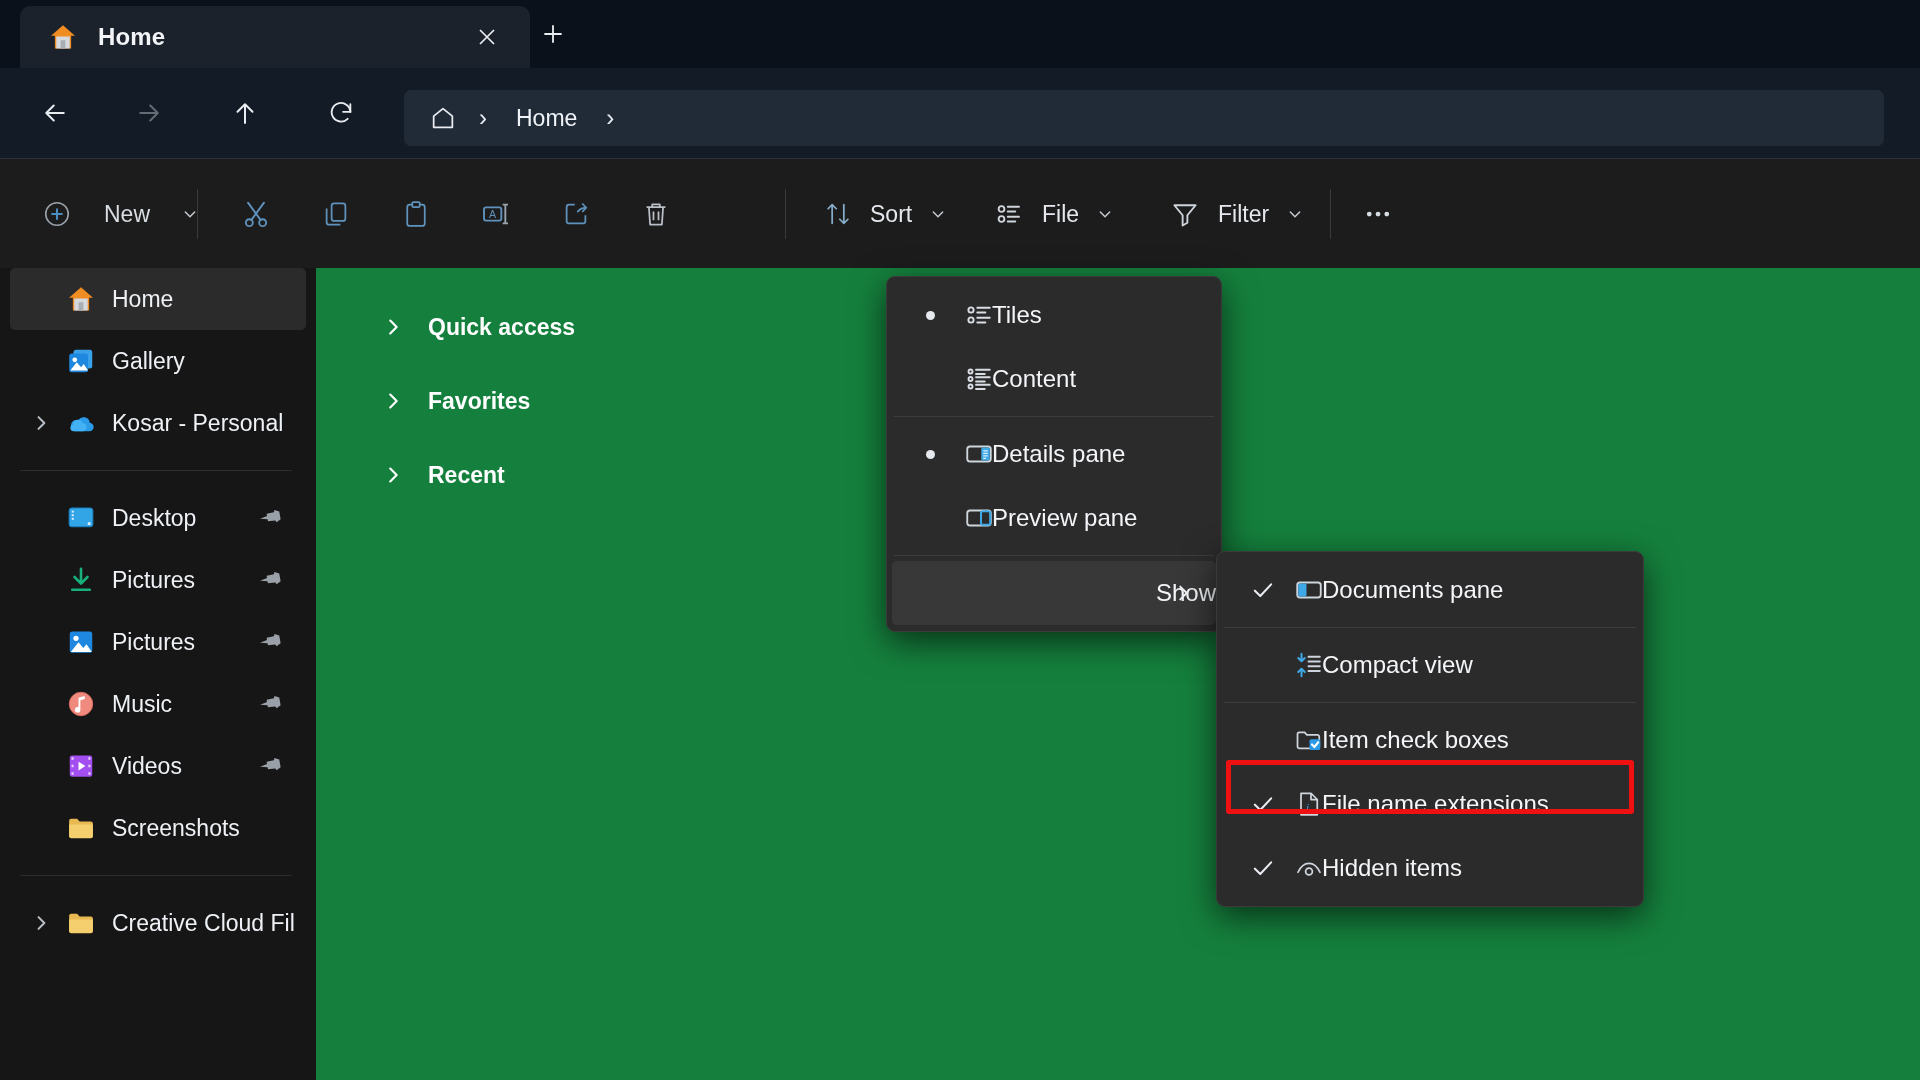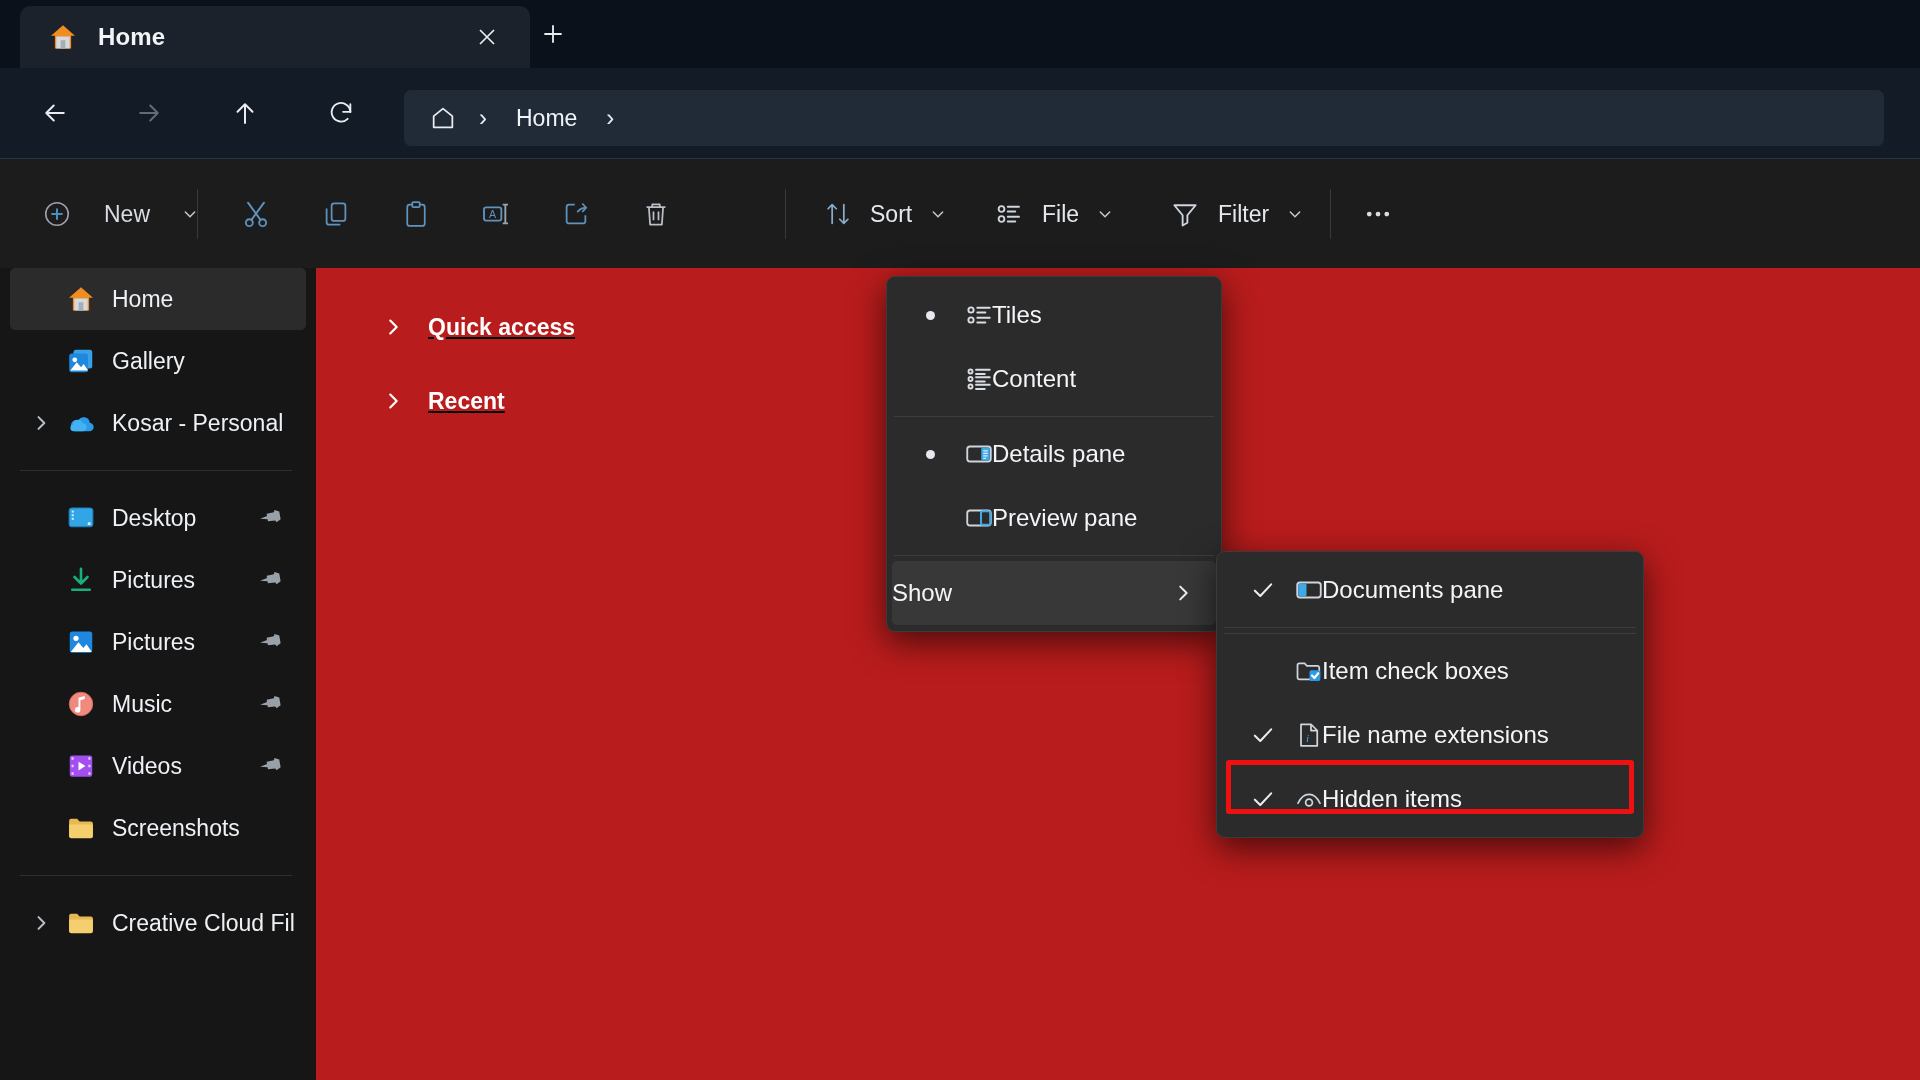--- a/index.html
+++ b/index.html
@@ -87,21 +87,21 @@
   .side-item .sico { position: absolute; left: 56px; width: 30px; height: 30px; }
   .side-item .slbl { font-size: 23px; color: #eef1f5; margin-left: 44px; white-space: nowrap; }
   .side-item .expander {
     position: absolute; left: 20px; width: 22px; height: 22px;
     display: flex; align-items: center; justify-content: center; color: #b9bfc6;
   }
   .side-item .pin { position: absolute; right: 22px; width: 24px; height: 24px; }
   .side-div { height: 1px; background: #2e2e2e; margin: 16px 24px 16px 20px; }
 
   
-  .content { position: absolute; left: 316px; top: 268px; width: 1604px; height: 812px; background: #b91c1c; text-decoration: underline; }
+  .content { position: absolute; left: 316px; top: 268px; width: 1604px; height: 812px; background: #15803d; }
   .grp-row { position: relative; height: 74px; display: flex; align-items: center; padding-left: 62px; }
   .grp-row .gchev { position: absolute; left: 66px; color: #ffffff; }
   .grp-row .glbl { font-size: 23px; font-weight: 700; color: #ffffff; margin-left: 50px; }
 
   
   .menu {
     position: absolute; background: #2b2b2b; border: 1px solid #3b3b3b;
     border-radius: 9px; padding: 6px 5px; box-shadow: 0 10px 34px rgba(0,0,0,.62);
   }
   #view-menu { left: 886px; top: 276px; width: 336px; }
@@ -112,21 +112,21 @@
   }
   .mi.hl { background: #383838; }
   .mi .mlbl { font-size: 24px; color: #f3f5f8; white-space: nowrap; }
   .mi .bullet {
     position: absolute; left: 34px; width: 9px; height: 9px;
     border-radius: 50%; background: #e6e9ed;
   }
   .mi .check { position: absolute; left: 28px; width: 26px; height: 26px; color: #e9ecf0; }
   .mi .mico { position: absolute; left: 72px; width: 30px; height: 30px; }
   .mi .submark { position: absolute; right: 22px; color: #eef1f5; }
-  .mi.show-item { padding-left: 0; justify-content: flex-start; }
+  .mi.show-item { padding-left: 0; justify-content: flex-end; }
   .menu-div { height: 1px; background: #3d3d3d; margin: 5px 2px; }
 
   .redbox {
     position: absolute; left: 1226px; top: 760px; width: 408px; height: 54px;
     border: 5px solid #ef1111; border-radius: 3px; pointer-events: none;
   }
   svg { display: block; }
 </style>
 </head>
 <body>
@@ -466,20 +466,28 @@
       </span>
       <span class="glbl">Quick access</span>
     </div>
     <div style="height:0"></div>
     <div class="grp-row">
       <span class="gchev">
         <svg width="22" height="22" viewBox="0 0 24 24" fill="none" stroke="#ffffff" stroke-width="2.4" stroke-linecap="round" stroke-linejoin="round">
             <path d="M9 5l7 7-7 7"></path>
           </svg>
       </span>
+      <span class="glbl">Favorites</span>
+    </div>
+    <div class="grp-row">
+      <span class="gchev">
+        <svg width="22" height="22" viewBox="0 0 24 24" fill="none" stroke="#ffffff" stroke-width="2.4" stroke-linecap="round" stroke-linejoin="round">
+            <path d="M9 5l7 7-7 7"></path>
+          </svg>
+      </span>
       <span class="glbl">Recent</span>
     </div>
   </div>
 
   <div class="menu" id="view-menu">
 
     <div class="mi">
       <span class="bullet"></span>
       <span class="mico">
         <svg width="30" height="30" viewBox="0 0 24 24" fill="none" stroke="#d9dee4" stroke-width="1.5">
@@ -551,20 +559,30 @@
         <svg width="30" height="30" viewBox="0 0 24 24">
           <rect x="2.6" y="6" width="18.8" height="12" rx="2.2" fill="none" stroke="#cfd5dc" stroke-width="1.5"></rect>
           <rect x="3.4" y="6.8" width="6.6" height="10.4" rx="1.4" fill="#3fa9e8"></rect>
         </svg>
       </span>
       <span class="mlbl">Documents pane</span>
     </div>
 
     <div class="menu-div"></div>
 
+    <div class="mi">
+      <span class="mico">
+        <svg width="30" height="30" viewBox="0 0 24 24" fill="none" stroke="#3fa9e8" stroke-width="1.6" stroke-linecap="round" stroke-linejoin="round">
+          <path d="M6 3v6M3.4 6.4 6 9l2.6-2.6"></path>
+          <path d="M6 21v-6M3.4 17.6 6 15l2.6 2.6"></path>
+          <path d="M11.6 5.4h9M11.6 9.2h9M11.6 13h9M11.6 16.8h9" stroke="#cfd5dc"></path>
+        </svg>
+      </span>
+      <span class="mlbl">Compact view</span>
+    </div>
 
     <div class="menu-div"></div>
 
     <div class="mi">
       <span class="mico">
         <svg width="30" height="30" viewBox="0 0 24 24">
           <path d="M2.8 7.4a1.5 1.5 0 0 1 1.5-1.5h4.2l1.8 2h8.4a1.5 1.5 0 0 1 1.5 1.5v7.8a1.5 1.5 0 0 1-1.5 1.5H4.3a1.5 1.5 0 0 1-1.5-1.5z" fill="none" stroke="#cfd5dc" stroke-width="1.4"></path>
           <rect x="12.4" y="11.4" width="8.6" height="8.6" rx="1.5" fill="#2b9ae8"></rect>
           <path d="M14.4 15.6 16.3 17.6 19.4 13.8" fill="none" stroke="#fff" stroke-width="1.7" stroke-linecap="round" stroke-linejoin="round"></path>
         </svg>

